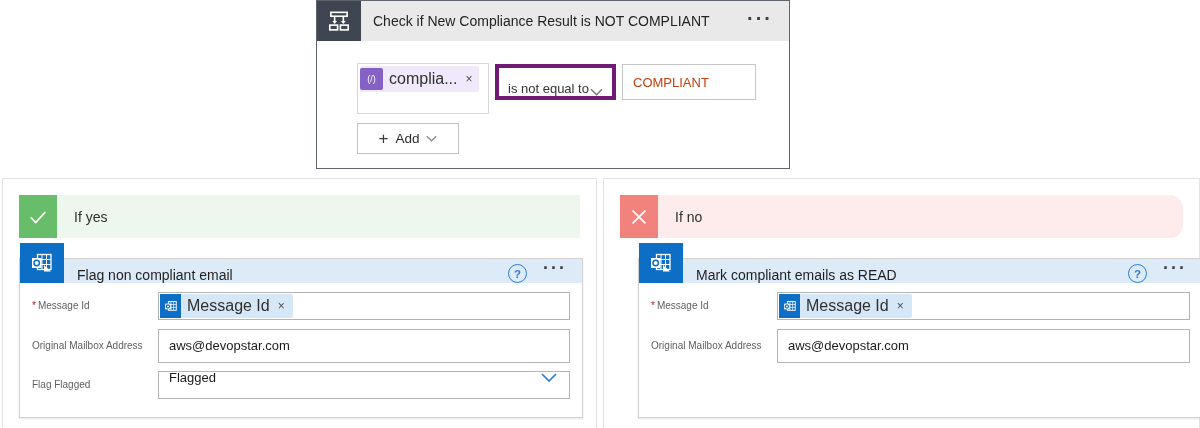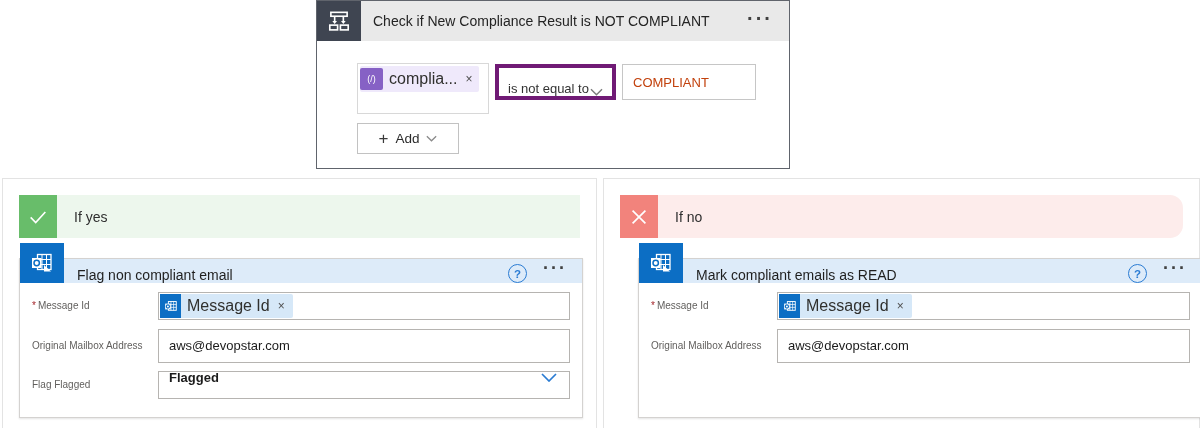--- a/index.html
+++ b/index.html
@@ -51,21 +51,21 @@
   .help{width:19px;height:19px;border-radius:50%;border:1.5px solid var(--accent_blue);color:var(--accent_blue);font-size:11.5px;font-weight:700;display:flex;align-items:center;justify-content:center;margin-right:6px;cursor:pointer;flex:none;}
   .action-header .dots{font-size:18px;padding:0 15px 6px 10px;}
   .action-body{padding:9px 12px 0 12px;display:flex;flex-direction:column;gap:8.5px;}
   .field-row{display:flex;align-items:center;}
   .field-label{width:126px;flex:none;font-size:10px;color:#615f5d;line-height:1.35;padding-right:10px;}
   .req{color:var(--required_red);margin-right:2px;}
   .field-control{flex:1;height:28px;border:1px solid #b6b4b1;background:#fff;font-size:13px;color:#1b1b1b;font-family:inherit;}
   input.field-control{padding:16px 10px;}
   .chip-holder{padding:1px;display:flex;align-items:center;cursor:text;}
   .chip-blue{background:var(--chip_blue_bg);height:24px;padding-right:8px;}
-  .dropdown{display:flex;align-items:center;justify-content:space-between;padding:0 12px 16px 10px;cursor:pointer;font-weight:bold;}
+  .dropdown{display:flex;align-items:center;justify-content:space-between;padding:0 12px 16px 10px;cursor:pointer;}
 </style>
 </head>
 <body>
 
 <div class="stage">
 
   <section class="cond-card">
     <div class="cond-header">
       <div class="cond-icon">
         <svg width="26" height="26" viewBox="0 0 24 24" fill="none" stroke="#fff" stroke-width="1.5">

